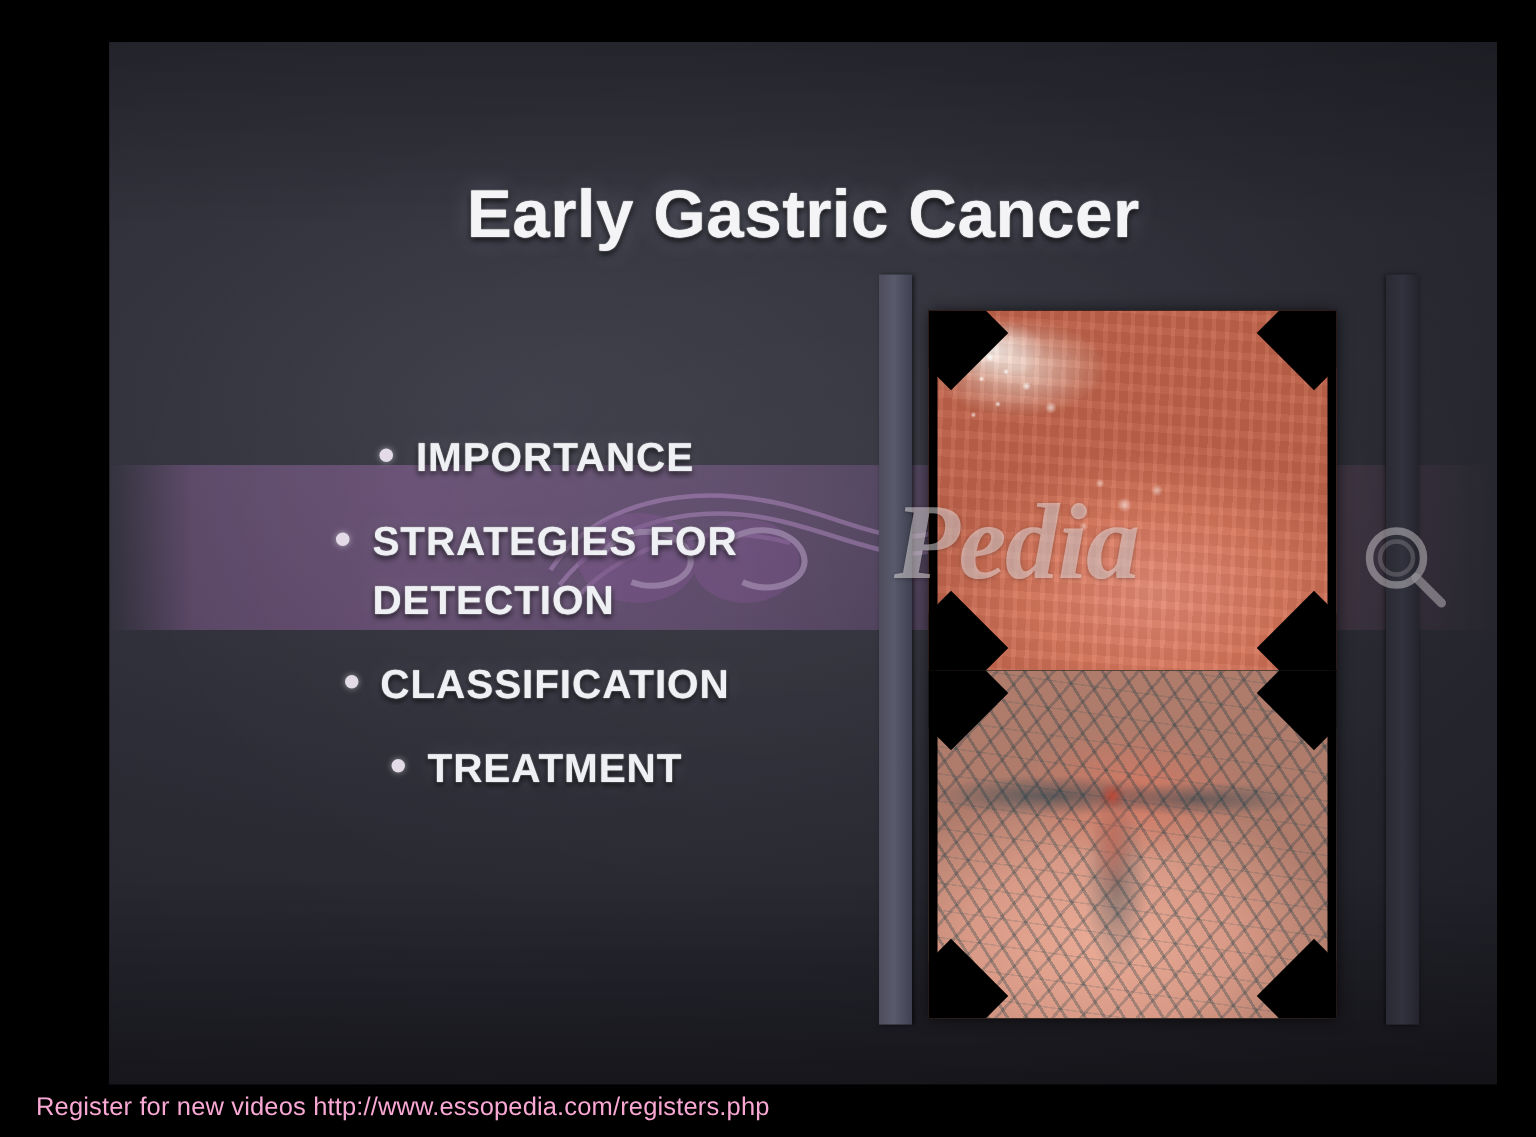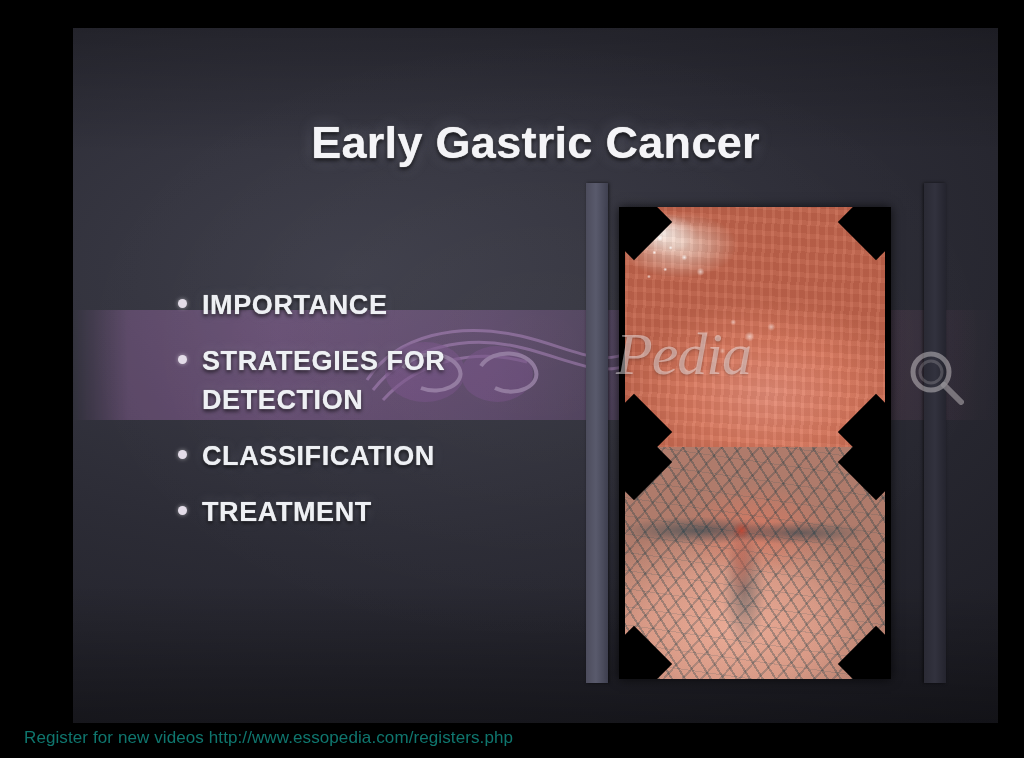--- a/index.html
+++ b/index.html
@@ -58,20 +58,21 @@
   #bullet-list {
     position:absolute;
     left:105px; top:258px;
     width:360px;
     z-index:7;
   }
   .bullet-row {
     display:flex;
     align-items:flex-start;
     margin-bottom:18px;
+    justify-content:center;
   }
   .bullet-dot {
     flex:0 0 auto;
     width:9px; height:9px;
     border-radius:50%;
     background:#e3dce8;
     box-shadow:0 0 4px rgba(255,255,255,0.5);
     margin-top:13px;
     margin-right:15px;
   }
@@ -111,26 +112,26 @@
     position:absolute;
     left:290px; top:288px;
     width:270px; height:100px;
     z-index:5;
     opacity:0.40;
     pointer-events:none;
   }
   
   #watermark-word {
     position:absolute;
-    left:543px; top:292px;
+    left:523px; top:292px;
     width:380px;
     font-family:"Liberation Serif", serif;
     font-style:italic;
-    font-size:60px;
-    font-weight:normal;
+    font-size:72px;
+    font-weight:bold;
     letter-spacing:-1px;
     color:rgba(255,248,250,0.46);
     text-shadow:0 1px 3px rgba(0,0,0,0.25);
     z-index:14;
     pointer-events:none;
     white-space:nowrap;
   }
   #watermark-mag {
     position:absolute;
     left:832px; top:318px;
@@ -256,21 +257,21 @@
     position:absolute;
     left:0; bottom:0;
     width:1024px; height:35px;
     background:#000;
     z-index:20;
   }
   #footer-text {
     position:absolute;
     left:24px; top:5px;
     font-size:17px;
-    color:#0f766e;
+    color:#f9a8d4;
     letter-spacing:0.1px;
     text-shadow:0 1px 2px rgba(0,0,0,0.9);
   }
 </style>
 </head>
 <body>
 
 <div id="viewport">
 
   <div id="slide">

